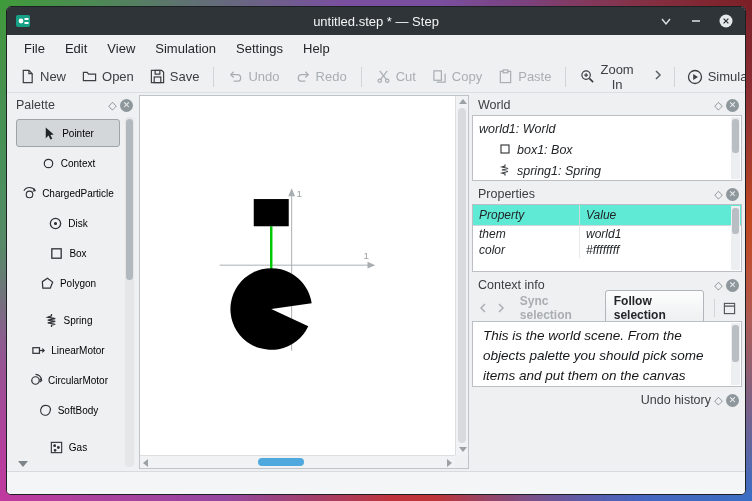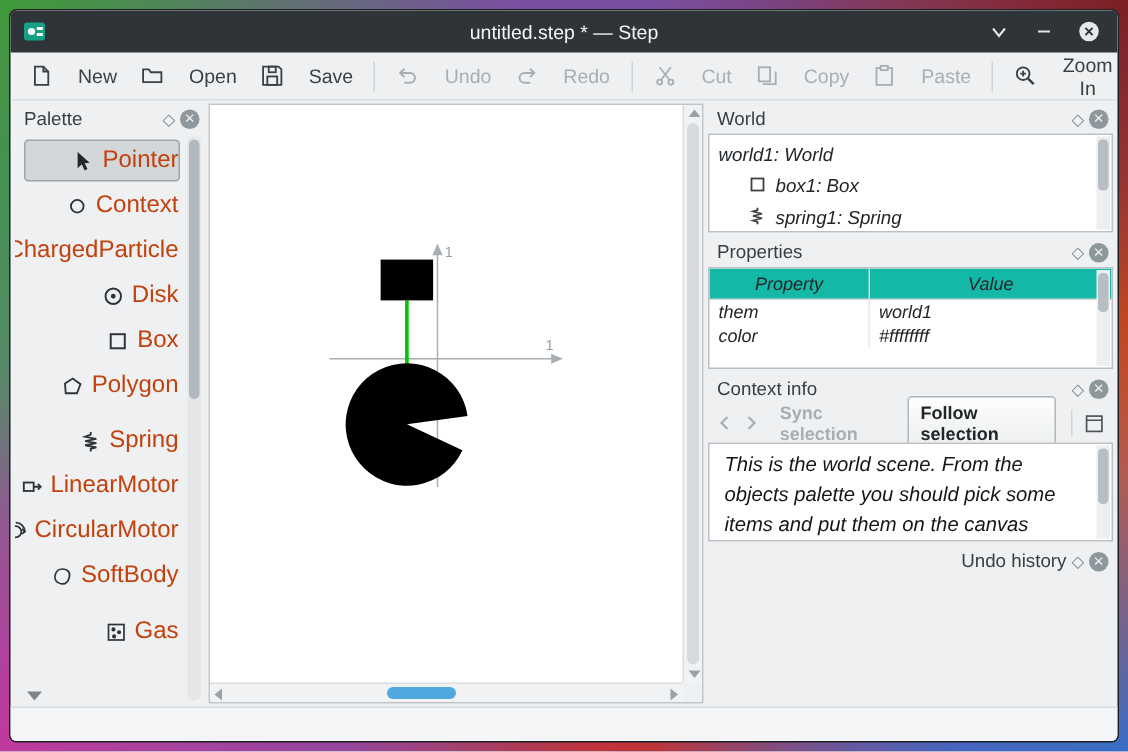--- a/index.html
+++ b/index.html
@@ -23,41 +23,41 @@
   .tb-title{position:absolute;left:0;right:0;text-align:center;font-size:13px;color:#f4f5f5;pointer-events:none;}
   .tb-btns{margin-left:auto;display:flex;align-items:center;gap:12px;padding-right:10px;z-index:2;}
   .tb-btn{width:18px;height:18px;display:flex;align-items:center;justify-content:center;cursor:pointer;color:#dfe3e6;}
 
   
   .menubar{height:26px;display:flex;align-items:center;padding-left:8px;gap:2px;flex:0 0 auto;font-size:13px;color:#232629;}
   .menu-item{padding:3px 9px;border-radius:2px;cursor:pointer;}
 
   
   .toolbar{height:31px;display:flex;align-items:center;padding:0 6px;gap:2px;border-bottom:1px solid #dcdfe1;flex:0 0 auto;font-size:13px;}
-  .tbtn{display:flex;align-items:center;gap:17px;padding:4px 7px;border:none;background:transparent;color:#3c4043;font:inherit;border-radius:3px;cursor:pointer;}
+  .tbtn{display:flex;align-items:center;gap:5px;padding:4px 7px;border:none;background:transparent;color:#3c4043;font:inherit;border-radius:3px;cursor:pointer;}
   .tbtn.disabled{color:#a9aeb2;}
   .tbtn svg{display:block;}
   .tsep{width:1px;height:20px;background:#d2d5d8;margin:0 5px;flex:0 0 auto;}
   .toverflow{color:#5a6065;padding:2px 4px;margin-left:6px;cursor:pointer;}
   .simulate-wrap{margin-left:auto;display:flex;align-items:center;}
 
   
   .main{flex:1 1 auto;display:flex;min-height:0;padding:2px 3px;gap:3px;}
 
   
   .panel{display:flex;flex-direction:column;min-height:0;box-sizing:border-box;}
   .panel-header{height:20px;display:flex;align-items:center;font-size:12.5px;color:#3a3e41;padding:0 3px 0 6px;flex:0 0 auto;}
   .panel-title{flex:1;}
   .ph-btn{width:15px;height:15px;display:flex;align-items:center;justify-content:center;color:#7d858a;cursor:pointer;font-size:11px;}
   .ph-close{width:13px;height:13px;border-radius:50%;background:#8d979c;color:#eff0f1;display:flex;align-items:center;justify-content:center;font-size:9px;line-height:1;cursor:pointer;}
 
   
   .palette{width:126px;flex:0 0 auto;}
   .pal-body{flex:1;position:relative;overflow:hidden;padding:2px 14px 0 4px;}
-  .pal-item{height:26px;margin:2px 2px;display:flex;align-items:center;justify-content:flex-end;gap:5px;font-size:16px;color:#c2410c;border:1px solid transparent;border-radius:3px;cursor:pointer;}
+  .pal-item{height:26px;margin:2px 2px;display:flex;align-items:center;justify-content:center;gap:5px;font-size:10px;color:#000000;border:1px solid transparent;border-radius:3px;cursor:pointer;}
   .pal-item.selected{background:#d3d7da;border-color:#9ea4a8;}
   .pal-item.gap{margin-top:9px;}
   .pic{width:15px;height:15px;flex:0 0 auto;color:#2f3337;}
   .pic svg{display:block;}
   .pal-sb{position:absolute;right:2px;top:2px;bottom:2px;width:9px;background:#e4e6e8;border-radius:4px;}
   .pal-sb-thumb{position:absolute;left:1px;right:1px;top:2px;height:46%;background:#b2b9be;border-radius:4px;cursor:grab;}
   .pal-scroll-down{position:absolute;left:8px;bottom:2px;width:0;height:0;border-left:5px solid transparent;border-right:5px solid transparent;border-top:6px solid #7d858a;cursor:pointer;}
 
   
   .canvas-area{flex:1 1 auto;position:relative;background:#ffffff;border:1px solid #bfc4c8;min-width:0;}
@@ -85,21 +85,21 @@
 
   
   .tree{padding:2px 12px 0 6px;font-size:12.5px;color:#232629;}
   .tree-row{height:21px;display:flex;align-items:center;gap:5px;cursor:pointer;}
   .tree-row.child{padding-left:20px;}
   .tico{width:13px;height:13px;color:#3c4043;flex:0 0 auto;}
   .tico svg{display:block;}
 
   
   .ptable{width:100%;border-collapse:collapse;font-size:12px;color:#232629;table-layout:fixed;}
-  .ptable th{background:#14b8a6;font-weight:normal;text-align:center;padding:2px 6px;border:1px solid #d3d6d9;border-top:none;height:16px;}
+  .ptable th{background:#5eead4;font-weight:normal;text-align:left;padding:2px 6px;border:1px solid #d3d6d9;border-top:none;height:16px;}
   .ptable th:first-child{border-left:none;width:94px;}
   .ptable th:last-child{border-right:none;}
   .ptable td{padding:1px 6px;height:14px;}
   .ptable td:first-child{border-right:1px solid #e7e9ea;}
 
   
   .ctx-toolbar{height:26px;display:flex;align-items:center;gap:4px;padding:0 4px;flex:0 0 auto;font-size:12px;}
   .nav-arrow{width:16px;height:16px;display:flex;align-items:center;justify-content:center;color:#aab0b4;cursor:default;}
   .ctx-btn{padding:3px 8px;border-radius:3px;font-size:12px;font-weight:bold;}
   .ctx-btn.disabled{color:#a9aeb2;border:none;background:transparent;}
@@ -145,20 +145,28 @@
         </span>
         <span class="tb-btn">
           <svg width="16" height="16" viewBox="0 0 16 16">
               <circle cx="8" cy="8" r="6.5" fill="#e6e9ea"></circle>
               <path d="M5.6 5.6 L10.4 10.4 M10.4 5.6 L5.6 10.4" stroke="#2f3439" stroke-width="1.3"></path>
             </svg>
         </span>
       </span>
     </div>
 
+    <div class="menubar">
+      <span class="menu-item">File</span>
+      <span class="menu-item">Edit</span>
+      <span class="menu-item">View</span>
+      <span class="menu-item">Simulation</span>
+      <span class="menu-item">Settings</span>
+      <span class="menu-item">Help</span>
+    </div>
 
     <div class="toolbar">
       <button class="tbtn">
         <span>
             <svg width="15" height="15" viewBox="0 0 16 16" fill="none" stroke="currentColor" stroke-width="1.3">
               <path d="M3.5 1.5 h6 l3.5 3.5 v9.5 h-9.5 z"></path>
               <path d="M9.5 1.5 v3.5 h3.5"></path>
             </svg>
           </span>
         <span>New</span>

